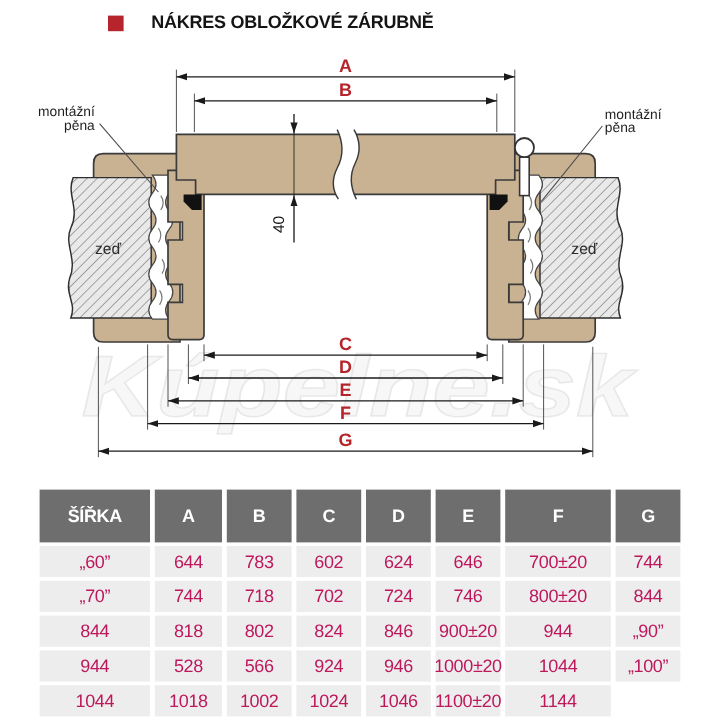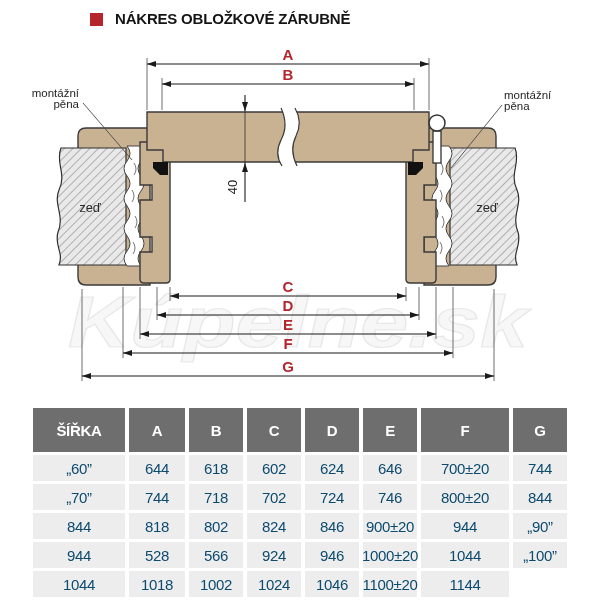--- a/index.html
+++ b/index.html
@@ -1,38 +1,38 @@
 <!DOCTYPE html>
 <html><head>
 <meta charset="utf-8">
 <style>
   html,body{margin:0;padding:0;}
   body{
     width:600px;height:600px;position:relative;background:#fff;
     font-family:"Liberation Sans", sans-serif;overflow:hidden;
   }
-  .title-row{position:absolute;top:10px;left:90px;display:flex;align-items:center;gap:12px;}
+  .title-row{position:absolute;top:10px;left:90px;display:flex;align-items:center;gap:23px;}
   .title-bullet{width:13px;height:13px;background:#b5252b;margin-top:1px;}
   .page-title{font-size:15px;font-weight:bold;color:#141414;letter-spacing:-0.2px;}
   #diagram{position:absolute;left:0;top:0;}
   
   .size-table{
     position:absolute;left:33px;top:408px;width:534px;
     display:grid;
     grid-template-columns:92px 56px 54px 54px 54px 54px 88px 54px;
     grid-template-rows:44px repeat(5,26px);
     column-gap:4px;row-gap:3px;
     background:#fff;
   }
   .th{
     background:#6e6e6e;color:#fff;font-weight:bold;font-size:15px;
     display:flex;align-items:center;justify-content:center;letter-spacing:-0.3px;
   }
   .td{
-    background:#ededed;color:#0c4a6e;font-size:15px;
+    background:#ededed;color:#be185d;font-size:15px;
     display:flex;align-items:center;justify-content:center;letter-spacing:-0.3px;
   }
 </style>
 </head>
 <body>
 
 <div class="title-row">
   <div class="title-bullet"></div>
   <div class="page-title">NÁKRES OBLOŽKOVÉ ZÁRUBNĚ</div>
 </div>
@@ -156,21 +156,21 @@
     <div class="th">ŠÍŘKA</div>
     <div class="th">A</div>
     <div class="th">B</div>
     <div class="th">C</div>
     <div class="th">D</div>
     <div class="th">E</div>
     <div class="th">F</div>
     <div class="th">G</div>
     <div class="td">„60”</div>
     <div class="td">644</div>
-    <div class="td">618</div>
+    <div class="td">783</div>
     <div class="td">602</div>
     <div class="td">624</div>
     <div class="td">646</div>
     <div class="td">700±20</div>
     <div class="td">744</div>
     <div class="td">„70”</div>
     <div class="td">744</div>
     <div class="td">718</div>
     <div class="td">702</div>
     <div class="td">724</div>

